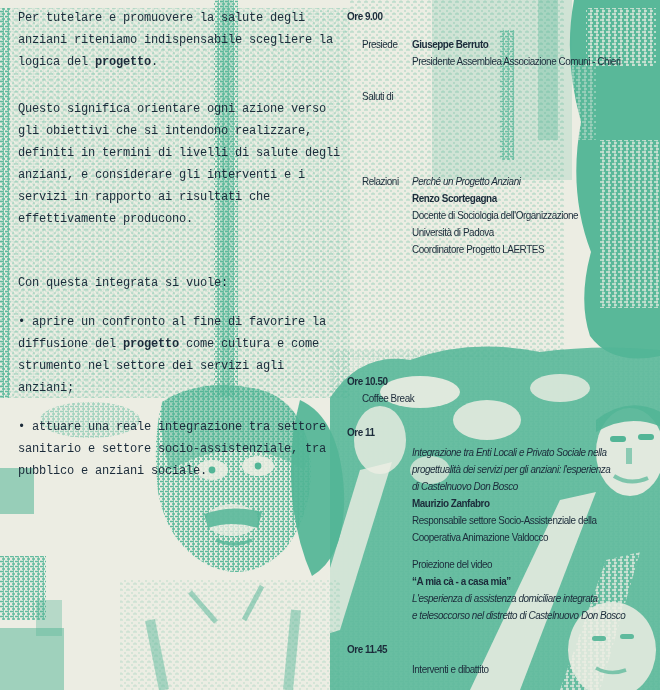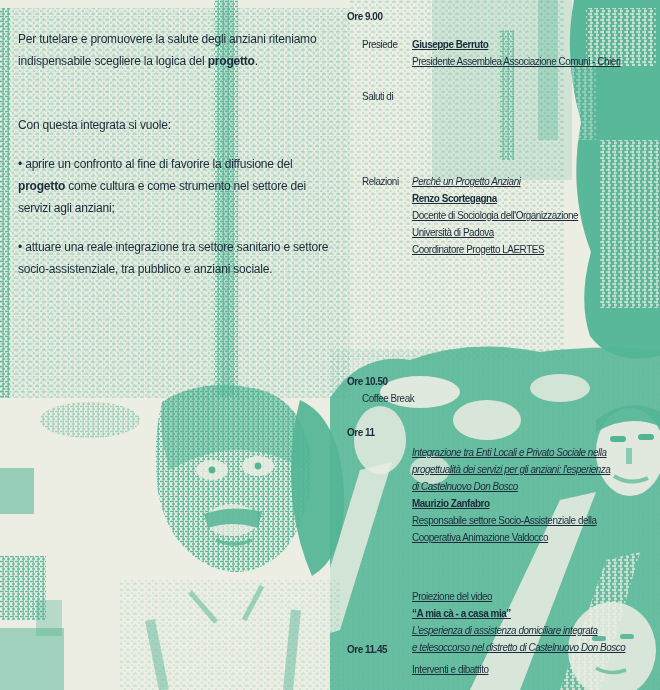--- a/index.html
+++ b/index.html
@@ -4,36 +4,36 @@
 <style>
   html,body{margin:0;padding:0;background:#d8d8d0;}
   .page{
     position:relative;width:660px;height:690px;overflow:hidden;
     background:#ecede3;color:#1b2b3a;
     font-family:"Liberation Sans",sans-serif;
   }
   .bg{position:absolute;left:0;top:0;width:660px;height:690px;}
 
   
-  .leftcol{position:absolute;left:18px;top:28px;width:323px;
-    font-size:12px;line-height:22px;letter-spacing:-0.2px;font-weight:400;}
+  .leftcol{position:absolute;left:18px;top:7px;width:323px;
+    font-size:12px;line-height:22px;letter-spacing:-0.2px;font-weight:400;font-family:Liberation Mono, monospace;}
   .leftcol p{margin:0;}
   .leftcol .gap-lg{margin-top:25px;}
   .leftcol .gap-xl{margin-top:42px;}
   .leftcol .gap-sm{margin-top:17px;}
   .leftcol b{font-weight:700;}
 
   
   .rightcol{position:absolute;left:347px;top:0;width:313px;height:510px;
     font-size:11px;line-height:17px;letter-spacing:-0.5px;}
   .time{position:absolute;left:0;white-space:nowrap;font-weight:700;
     transform:scaleX(.9);transform-origin:0 0;}
   .label{position:absolute;left:15px;white-space:nowrap;
     transform:scaleX(.9);transform-origin:0 0;}
-  .content{position:absolute;left:65px;text-decoration:underline;}
+  .content{position:absolute;left:65px;}
   .content > div{white-space:nowrap;transform:scaleX(.9);transform-origin:0 0;}
   .b{font-weight:700;}
   .i{font-style:italic;}
 </style>
 </head>
 <body>
 
 <div class="page">
 
   <svg class="bg" width="660" height="690" viewBox="0 0 660 690" aria-hidden="true">
@@ -114,20 +114,21 @@
     <rect x="0" y="468" width="34" height="46" fill="#52b596" opacity=".55"></rect>
     <rect x="0" y="556" width="46" height="64" fill="url(#wv2)" opacity=".9"></rect>
     <rect x="0" y="628" width="64" height="62" fill="#52b596" opacity=".5"></rect>
     <rect x="36" y="600" width="26" height="36" fill="#52b596" opacity=".35"></rect>
     <ellipse cx="90" cy="420" rx="50" ry="18" fill="url(#wv2)" opacity=".5"></ellipse>
   </svg>
 
   <div class="leftcol">
     <p><span>Per tutelare e promuovere la salute degli anziani riteniamo indispensabile scegliere la logica del </span><b>progetto</b><span>.</span></p>
 
+    <p class="gap-lg">Questo significa orientare ogni azione verso gli obiettivi che si intendono realizzare, definiti in termini di livelli di salute degli anziani, e considerare gli interventi e i servizi in rapporto ai risultati che effettivamente producono.</p>
 
     <p class="gap-xl">Con questa integrata si vuole:</p>
 
     <p class="gap-sm"><span>•</span> <span>aprire un confronto al fine di favorire la diffusione del </span><b>progetto</b><span> come cultura e come strumento nel settore dei servizi agli anziani;</span></p>
 
 
     <p class="gap-sm"><span>•</span> <span>attuare una reale integrazione tra settore sanitario e settore socio-assistenziale, tra pubblico e anziani sociale.</span></p>
   </div>
 
   <div class="rightcol">
@@ -158,21 +159,21 @@
     <div class="time" style="top:424px">Ore 11</div>
     <div class="content" style="top:444px">
       <div class="i">Integrazione tra Enti Locali e Privato Sociale nella</div>
       <div class="i">progettualità dei servizi per gli anziani: l'esperienza</div>
       <div class="i">di Castelnuovo Don Bosco</div>
       <div class="b">Maurizio Zanfabro</div>
       <div>Responsabile settore Socio-Assistenziale della</div>
       <div>Cooperativa Animazione Valdocco</div>
     </div>
 
-    <div class="content" style="top:588px">
+    <div class="content" style="top:556px">
       <div>Proiezione del video</div>
       <div class="b">“A mia cà - a casa mia”</div>
       <div class="i">L'esperienza di assistenza domiciliare integrata</div>
       <div class="i">e telesoccorso nel distretto di Castelnuovo Don Bosco</div>
     </div>
 
     <div class="time" style="top:641px">Ore 11.45</div>
     <div class="content" style="top:661px">
       <div>Interventi e dibattito</div>
     </div>

